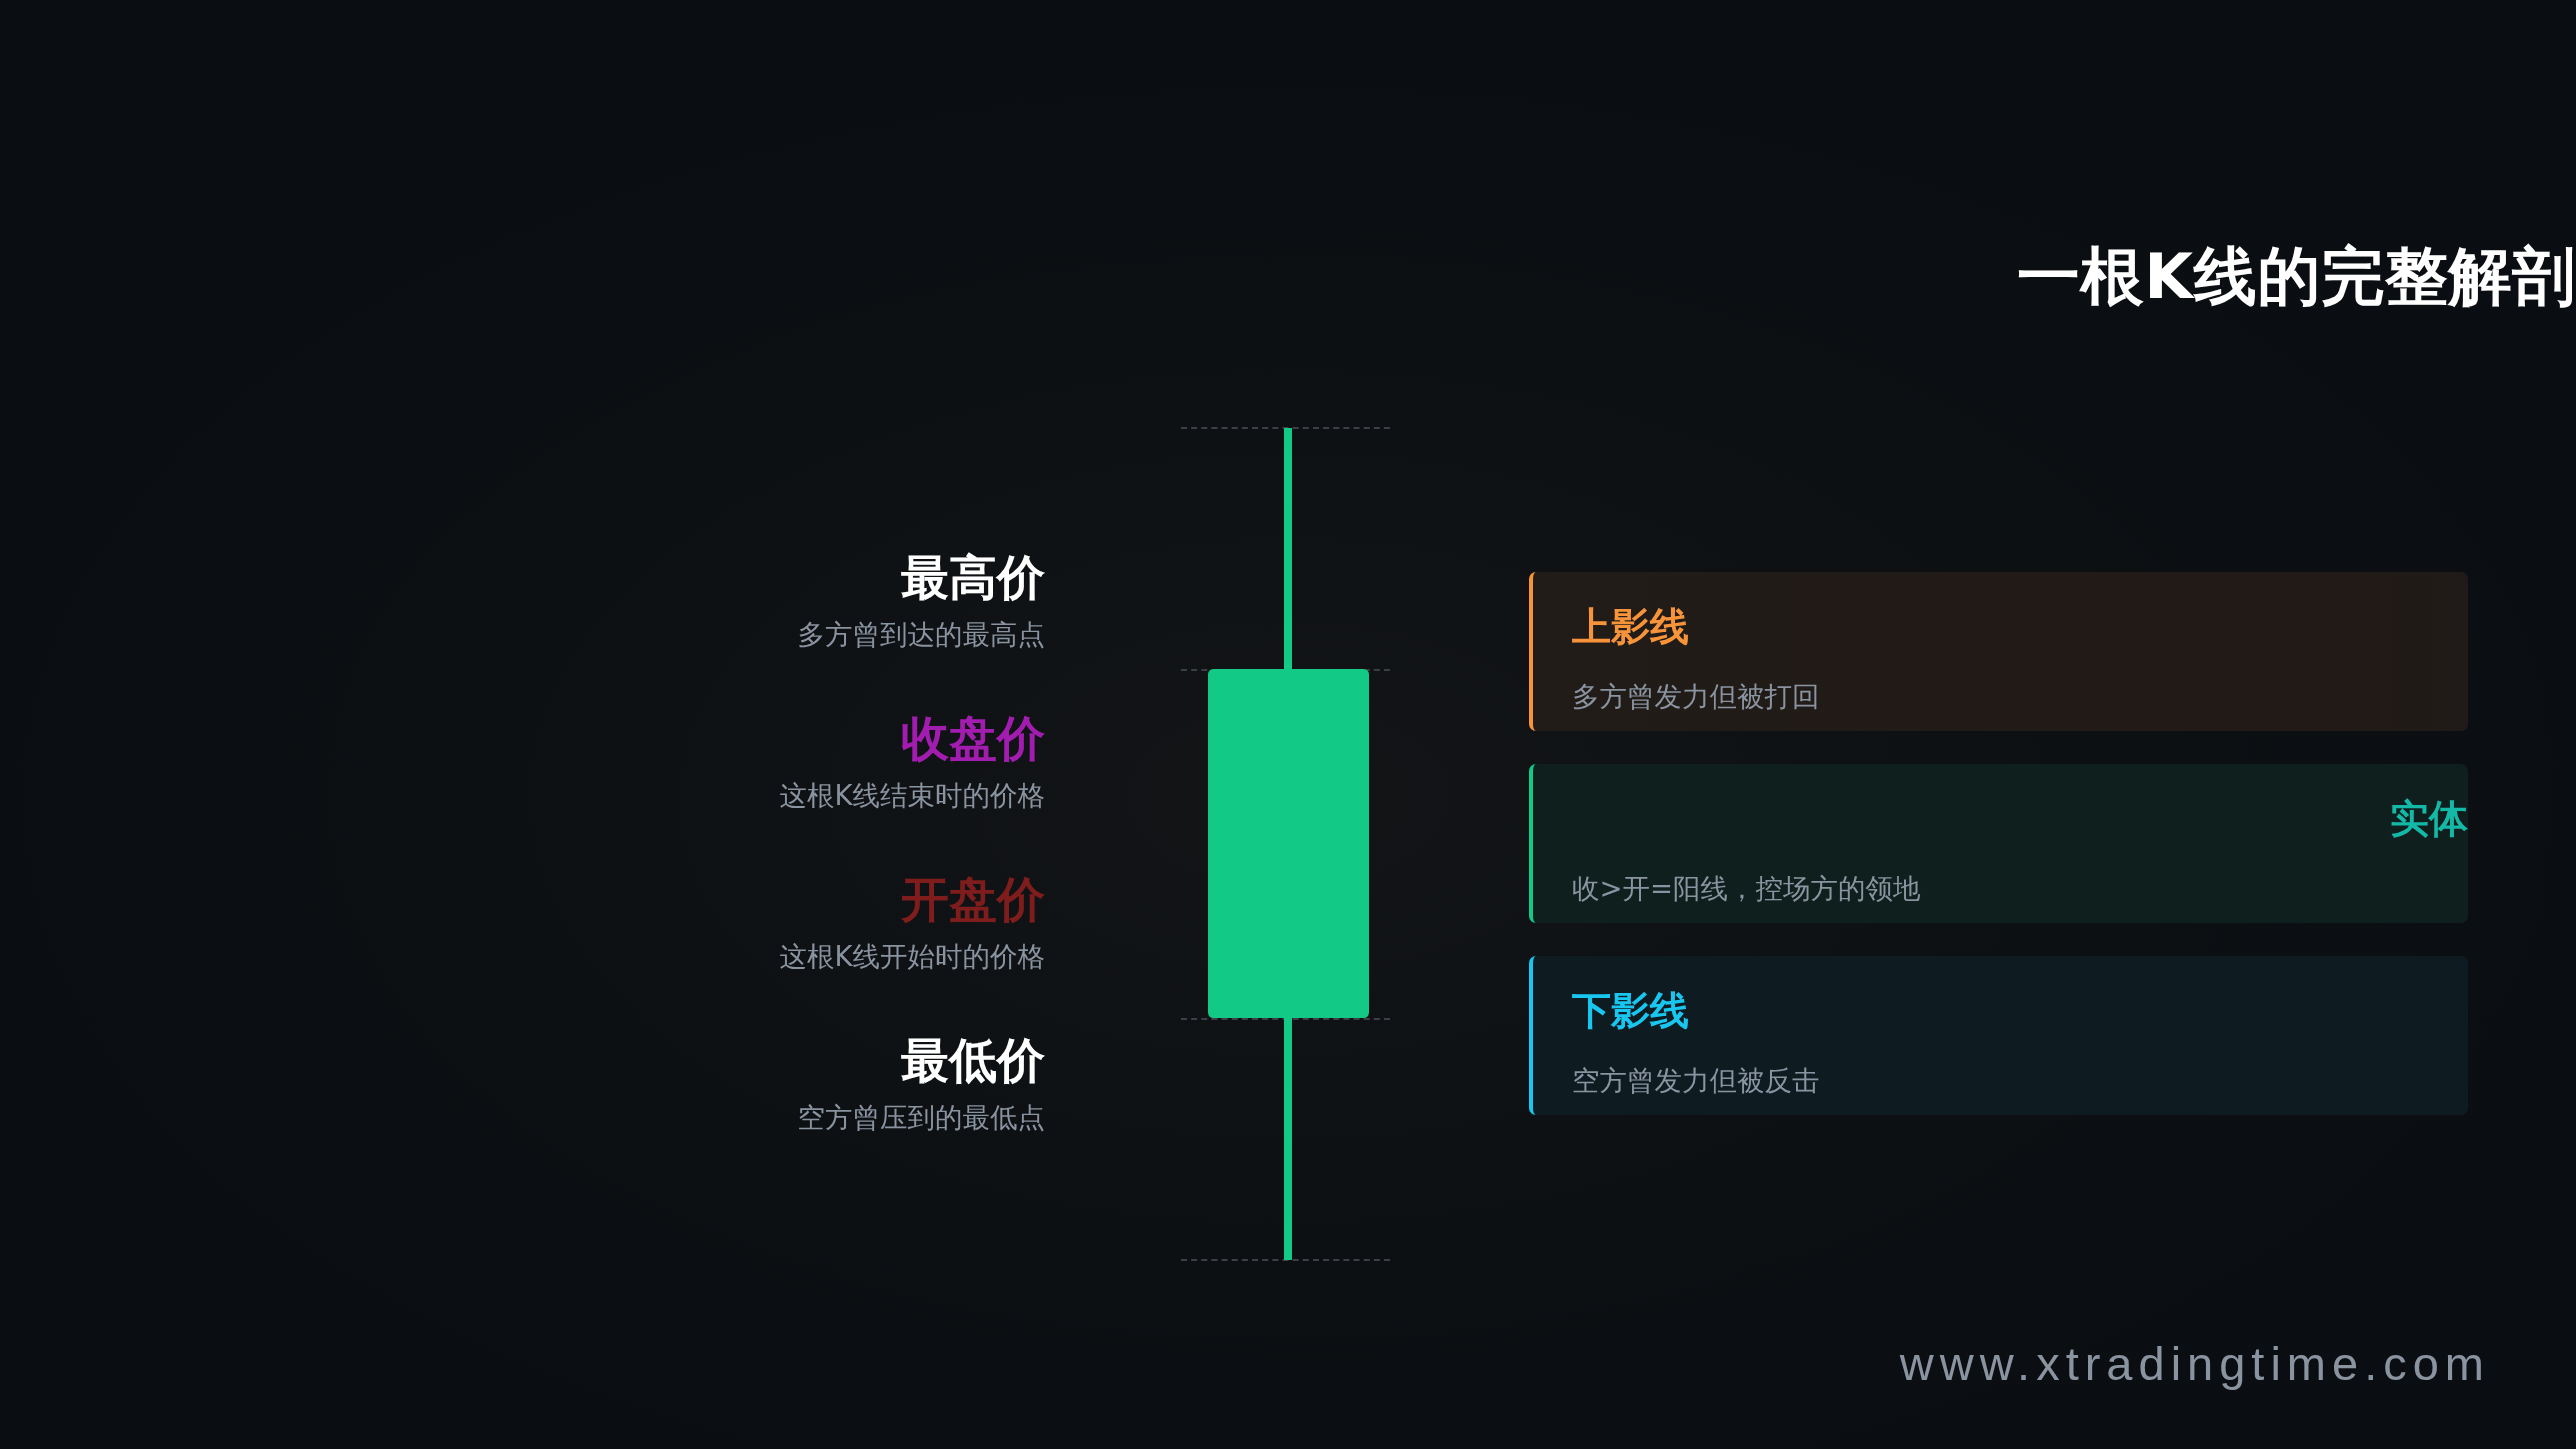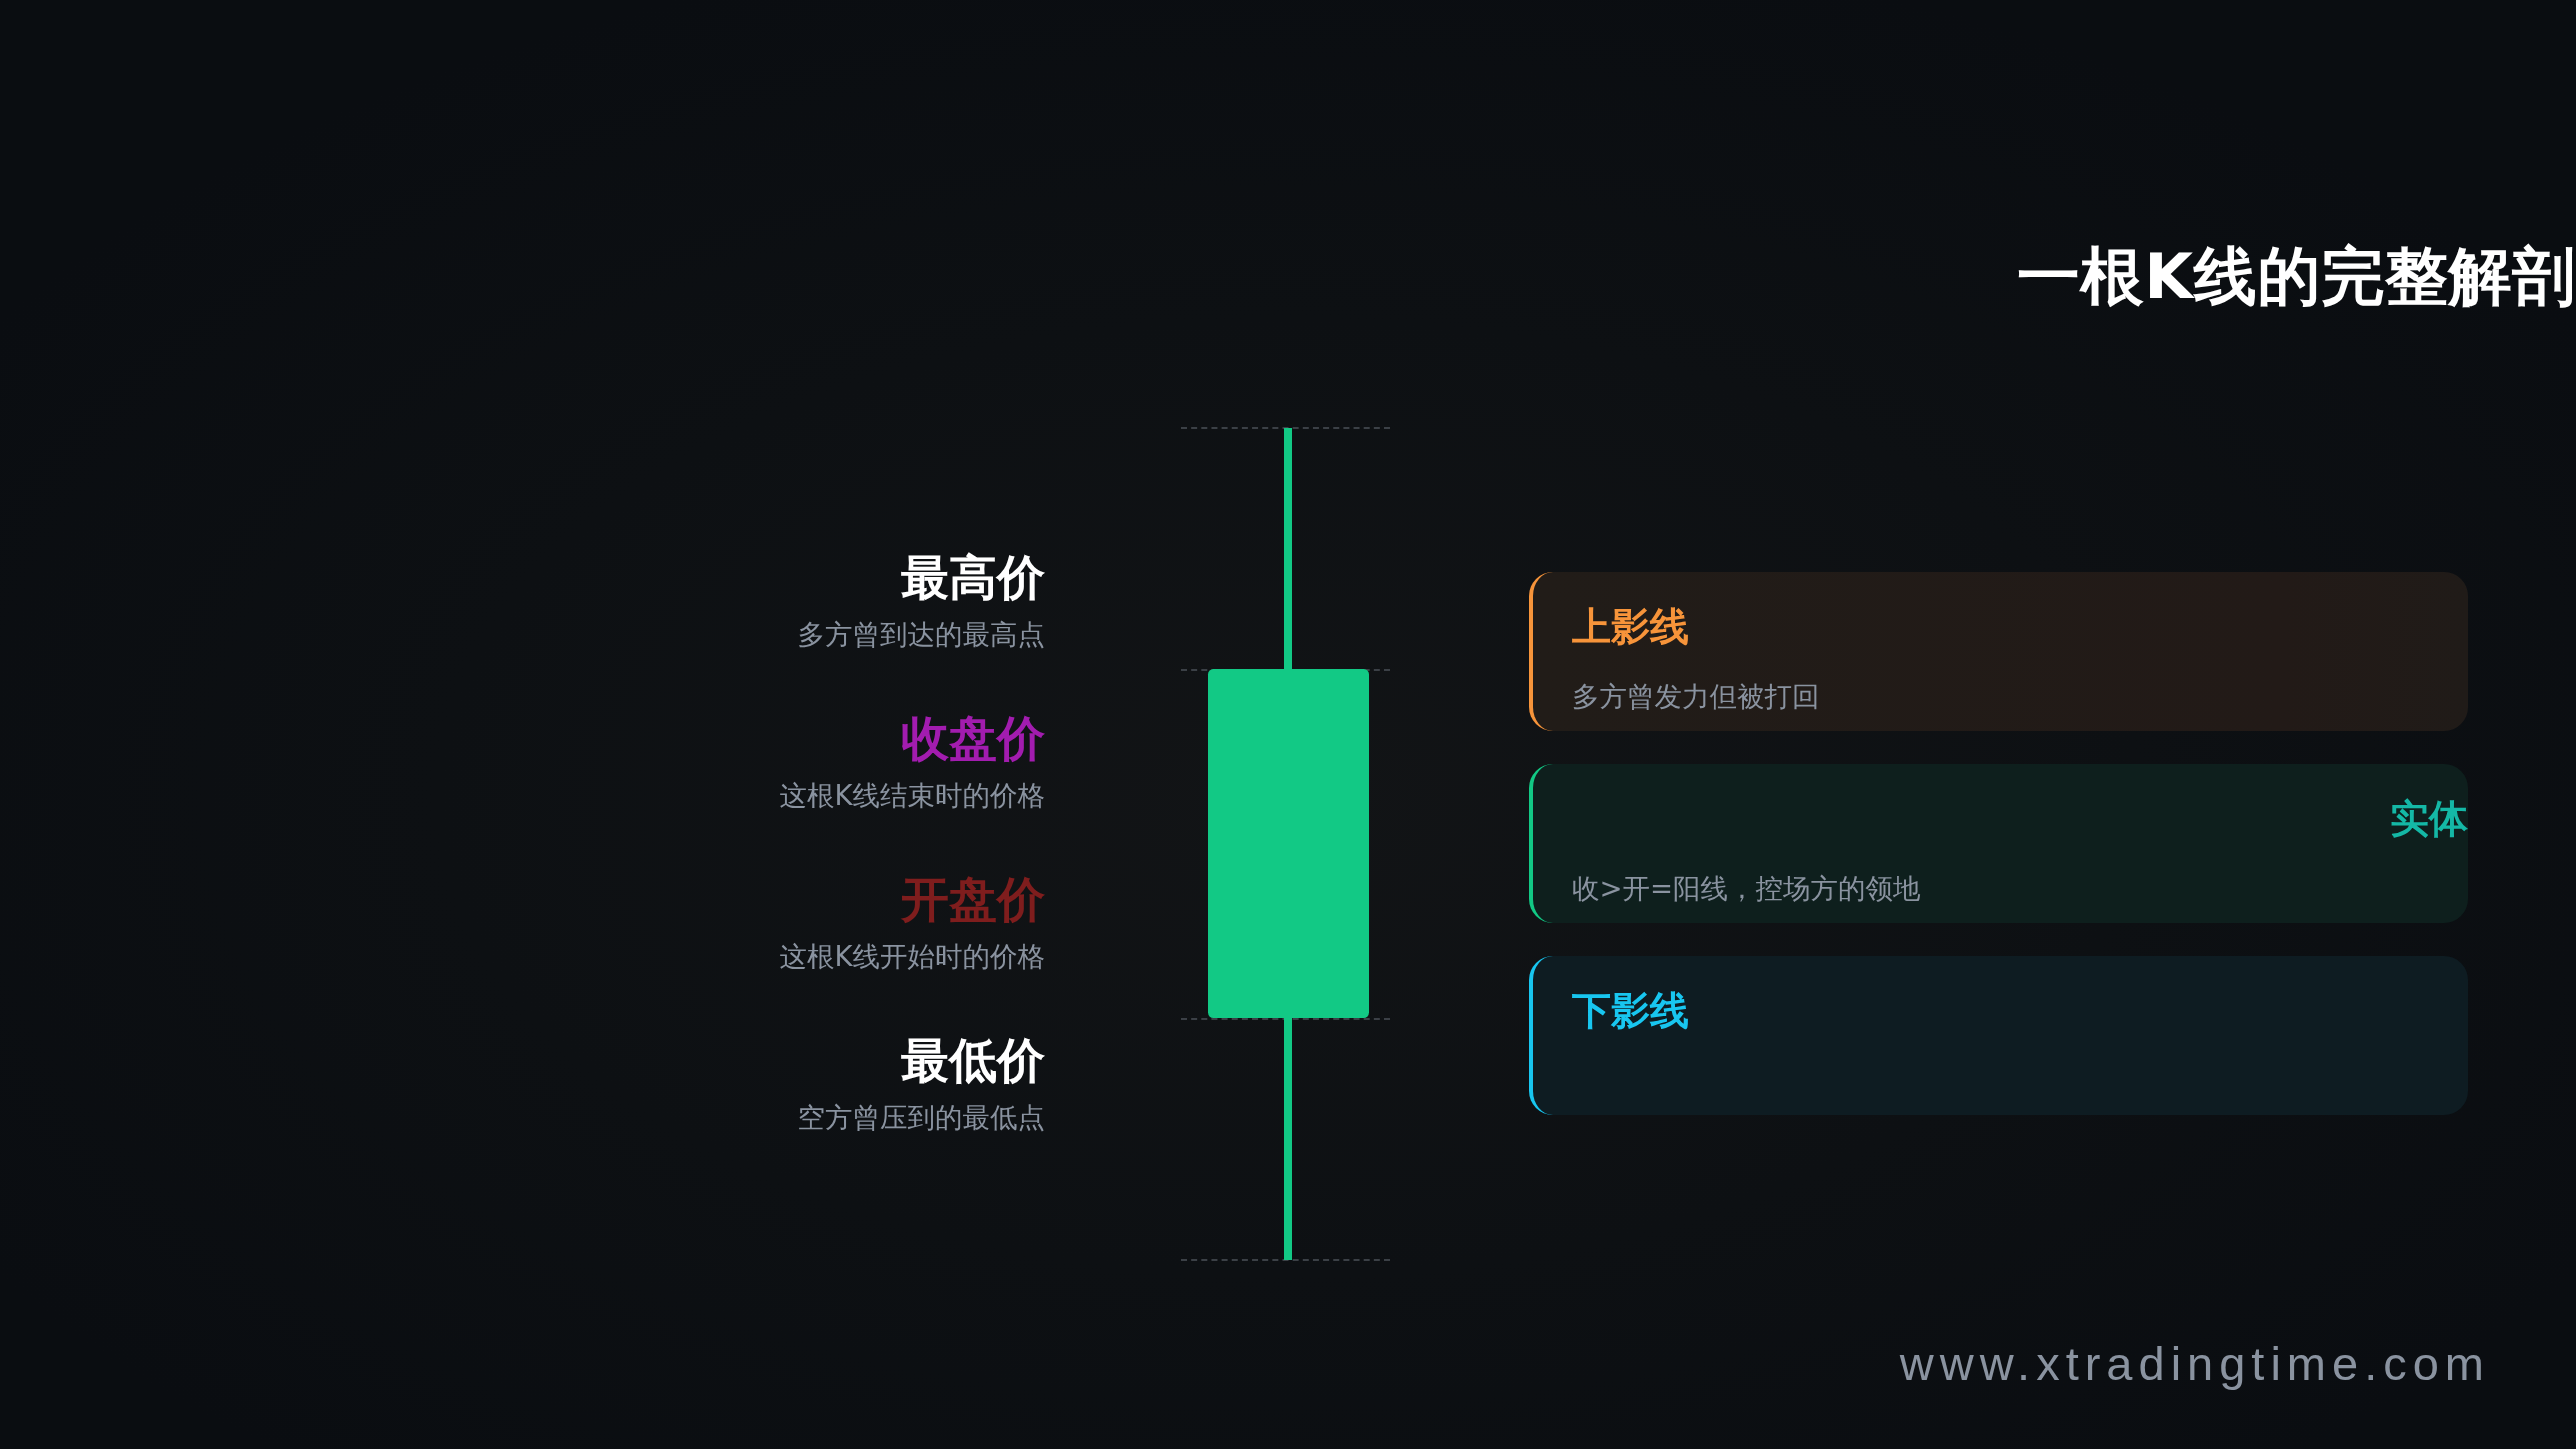--- a/index.html
+++ b/index.html
@@ -64,21 +64,21 @@
     height: 349px;
     background: #12c985;
     border-radius: 5.4px;
   }
   
   .card {
     position: absolute;
     left: 1529px;
     width: 939px;
     height: 159px;
-    border-radius: 24px;
+    border-radius: 7px;
     box-sizing: border-box;
     padding-left: 39px;
     border-left: 4px solid;
   }
   .card-title {
     font-size: 39px;
     font-weight: bold;
     line-height: 47px;
     margin-top: 31px;
   }
@@ -133,16 +133,17 @@
 <div class="card" style="top: 572px; background: linear-gradient(90deg, #211c18 0%, #221a17 80%, #201b18 100%); border-left-color: #f7943a;">
   <div class="card-title" style="color:#f7943a;">上影线</div>
   <div class="card-sub">多方曾发力但被打回</div>
 </div>
 <div class="card" style="top: 764px; background: #0e1f1d; border-left-color: #12c985;">
   <div class="card-title" style="color:#14b8a6;text-align:right;">实体</div>
   <div class="card-sub">收&gt;开=阳线，控场方的领地</div>
 </div>
 <div class="card" style="top: 956px; background: #0e1c22; border-left-color: #18c6f0;">
   <div class="card-title" style="color:#18c6f0;">下影线</div>
+  <div class="card-sub">空方曾发力但被反击</div>
 </div>
 
 <div class="footer-url">www.xtradingtime.com</div>
 
 
 </body></html>

